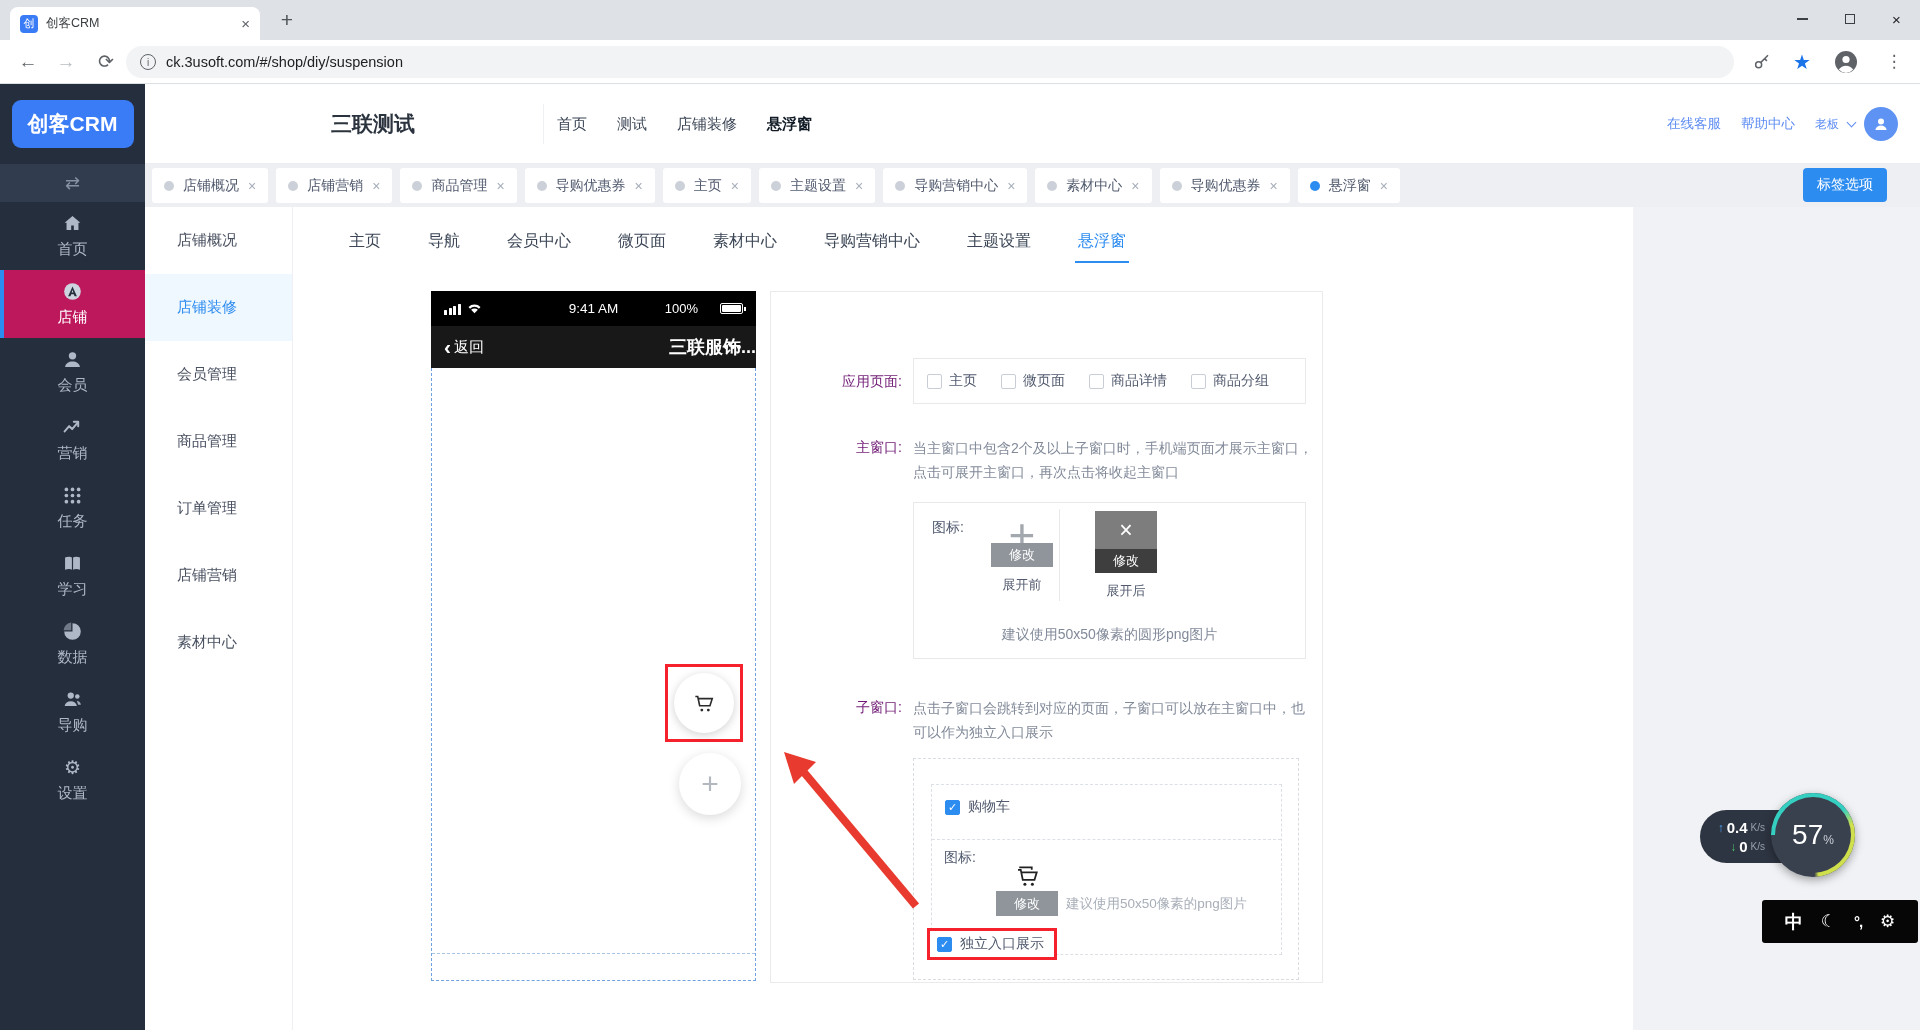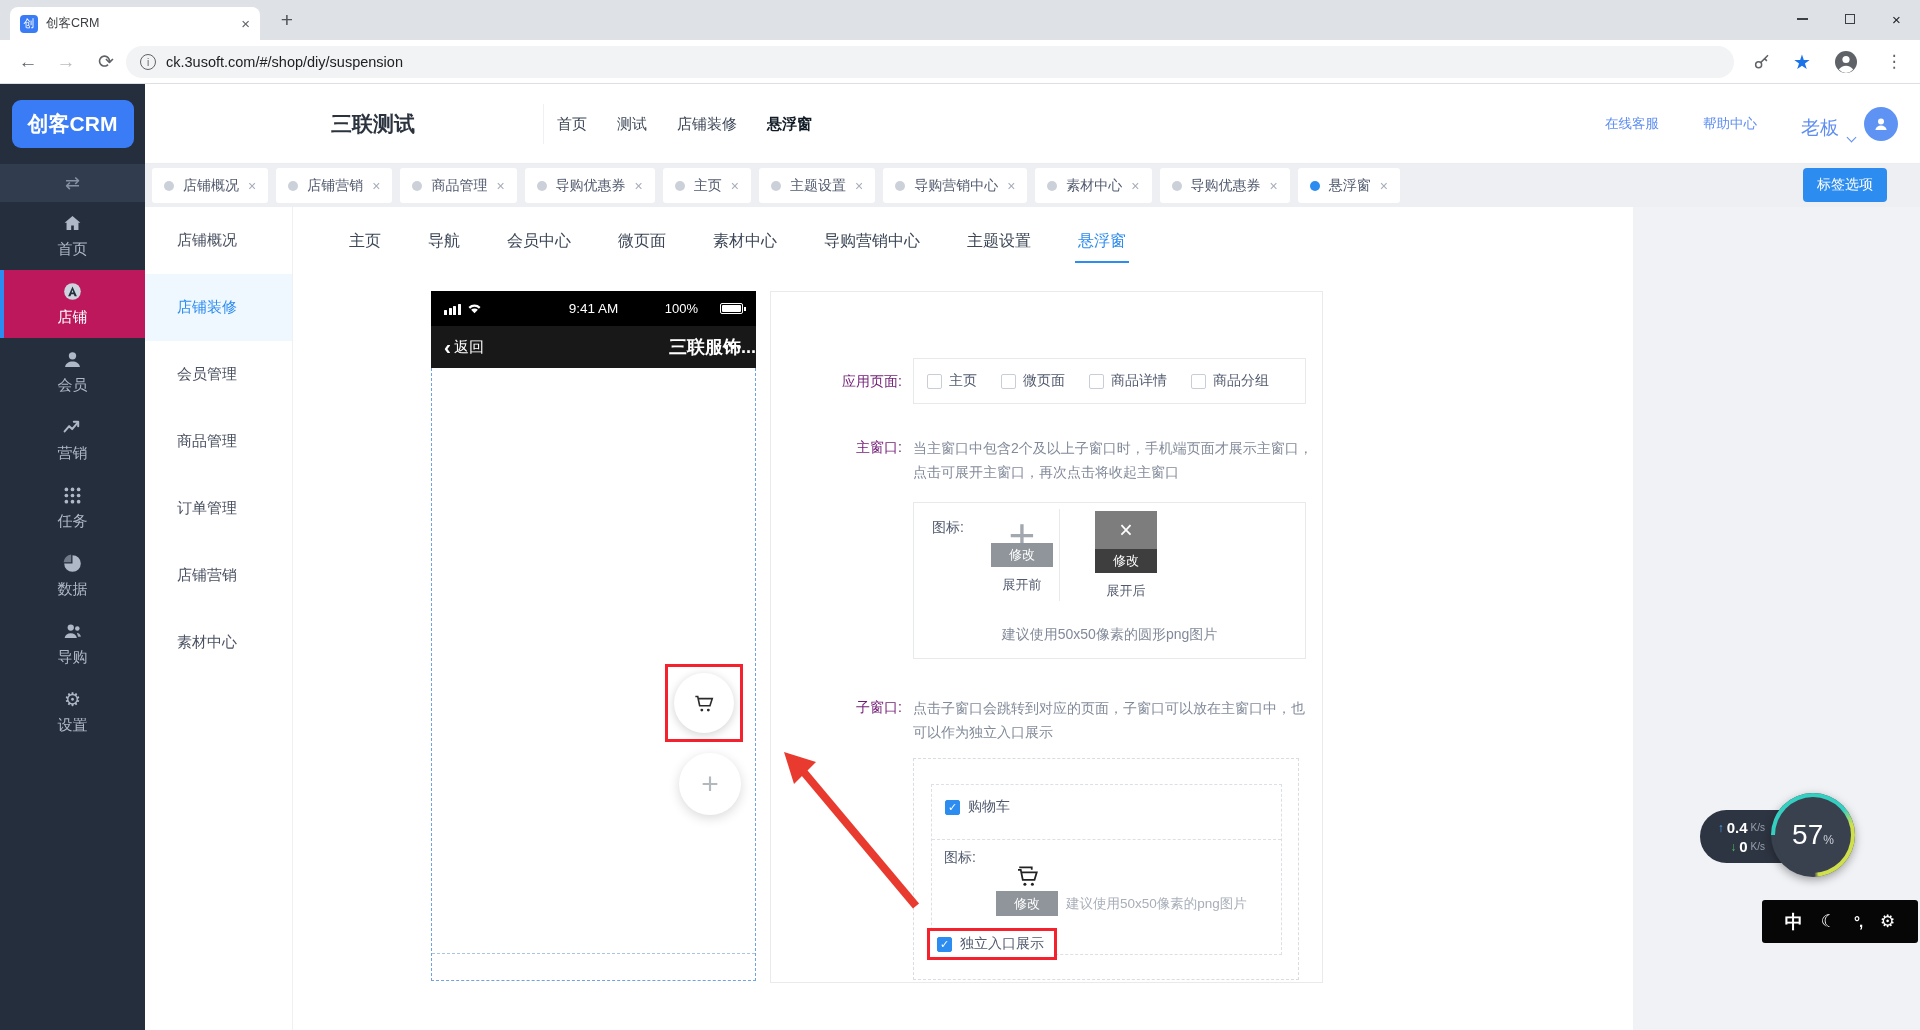--- a/index.html
+++ b/index.html
@@ -23,23 +23,23 @@
   .url{position:absolute;left:126px;top:6px;width:1608px;height:32px;border-radius:16px;background:#f1f3f4;display:flex;align-items:center;padding:0 14px;gap:10px}
   .info-i{width:16px;height:16px;border:1.5px solid #5f6368;border-radius:50%;color:#5f6368;font-size:10px;display:flex;align-items:center;justify-content:center;flex:none;font-style:normal}
   .url-text{font-size:14.5px;color:#202124}
 
   
   .hdr{position:absolute;left:145px;top:84px;width:1775px;height:80px;background:#fff;border-bottom:1px solid #ebedf0}
   .store{position:absolute;left:186px;top:0;height:80px;display:flex;align-items:center;font-size:21px;font-weight:bold;color:#2b333e}
   .hdiv{position:absolute;left:398px;top:20px;height:40px;width:1px;background:#eef0f2}
   .hnav{position:absolute;left:412px;top:0;height:80px;display:flex;align-items:center;gap:30px;font-size:15px;color:#3c4656}
   .hnav .active{font-weight:bold;color:#111b26}
-  .hright{position:absolute;right:22px;top:0;height:80px;display:flex;align-items:center;gap:44px}
+  .hright{position:absolute;right:22px;top:0;height:80px;display:flex;align-items:center;gap:20px}
   .hlink{font-size:13.5px;color:#5e8df2}
-  .huser{display:flex;align-items:flex-end;gap:9px;color:#5e8df2;font-size:19px}
+  .huser{display:flex;align-items:center;gap:9px;color:#5e8df2;font-size:12px}
   .caret{width:7px;height:7px;border-right:1.6px solid #5e8df2;border-bottom:1.6px solid #5e8df2;transform:rotate(45deg);margin-top:-4px}
   .hava{width:34px;height:34px;border-radius:50%;background:#5e93f4;display:flex;align-items:center;justify-content:center}
 
   
   .tagbar{position:absolute;left:145px;top:164px;width:1775px;height:43px;background:#edeff2;display:flex;align-items:center;padding-left:7px;gap:8px}
   .ttab{height:35px;background:#fff;border-radius:3px;display:flex;align-items:center;padding:0 12px;gap:9px;font-size:14px;color:#515a6e;flex:none}
   .dot{width:10px;height:10px;border-radius:50%;background:#ccd1d9;flex:none}
   .ttab.active .dot{background:#2d8cf0}
   .tclose{color:#a6adb9;font-size:14px}
   .tagopt{position:absolute;right:33px;top:4px;height:34px;padding:0 14px;background:#2d8cf0;color:#fff;border-radius:4px;font-size:14px;display:flex;align-items:center;border:none}
@@ -242,20 +242,28 @@
           <circle cx="5" cy="19" r="2.1"></circle>
           <circle cx="12" cy="19" r="2.1"></circle>
           <circle cx="19" cy="19" r="2.1"></circle>
         </svg>
       </span>
     <span>任务</span>
   </div>
   <div class="sitem">
     <span>
         <svg width="21" height="21" viewBox="0 0 24 24" fill="currentColor">
+          <path d="M11.3 5.2C9.8 3.9 6.4 3.9 3.5 5v14c2.9-1.1 6.3-1.1 7.8.2zM12.7 5.2c1.5-1.3 4.9-1.3 7.8-.2v14c-2.9-1.1-6.3-1.1-7.8.2z"></path>
+        </svg>
+      </span>
+    <span>学习</span>
+  </div>
+  <div class="sitem">
+    <span>
+        <svg width="21" height="21" viewBox="0 0 24 24" fill="currentColor">
           <path d="M12 2.5A9.5 9.5 0 1 1 2.5 12H12z"></path>
           <path d="M10.5 1.8A9.5 9.5 0 0 0 1.8 10.5h8.7z" opacity=".55"></path>
         </svg>
       </span>
     <span>数据</span>
   </div>
   <div class="sitem">
     <span>
         <svg width="21" height="21" viewBox="0 0 24 24" fill="currentColor">
           <circle cx="10" cy="7.5" r="3.6"></circle>

